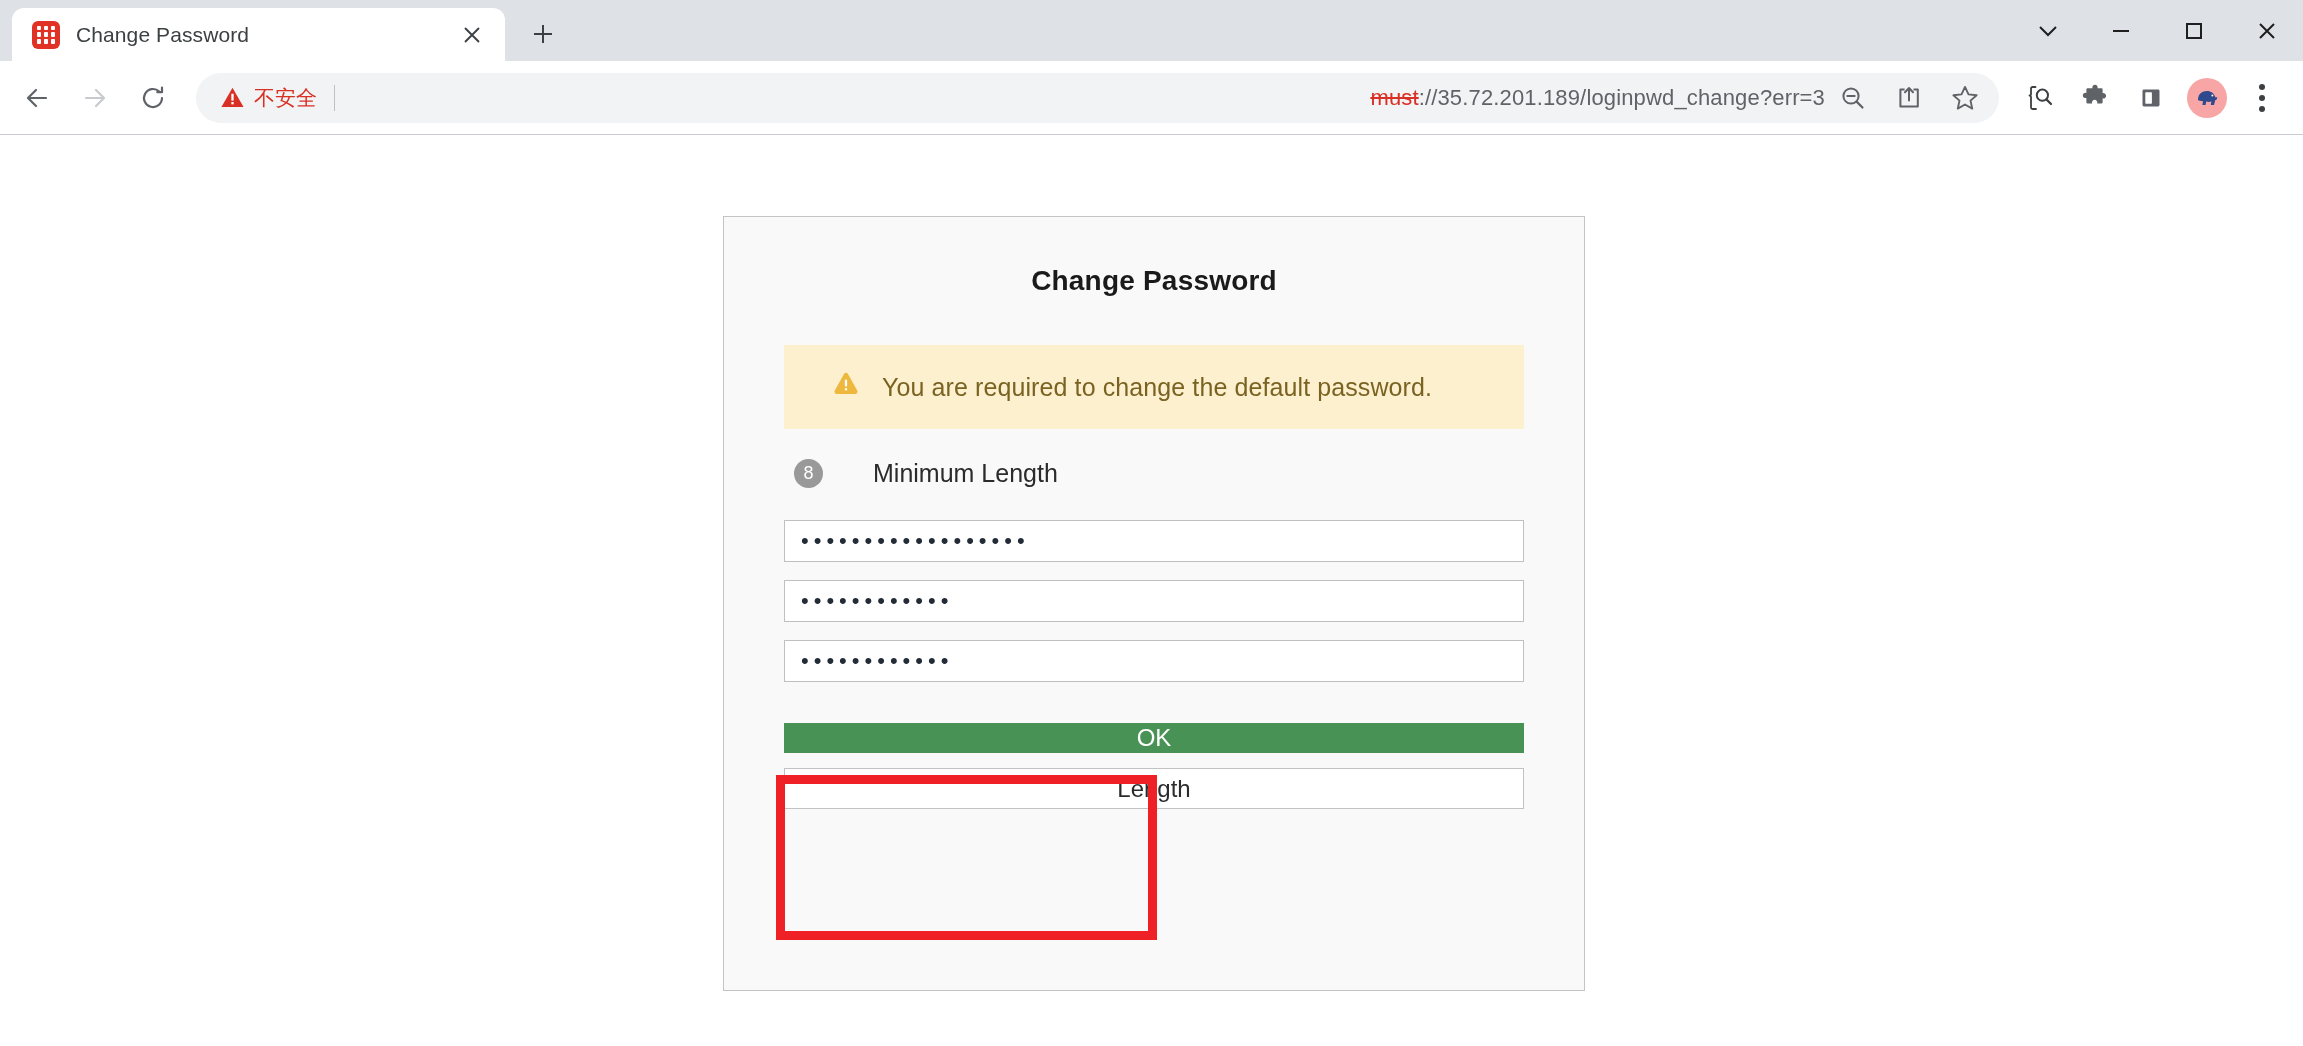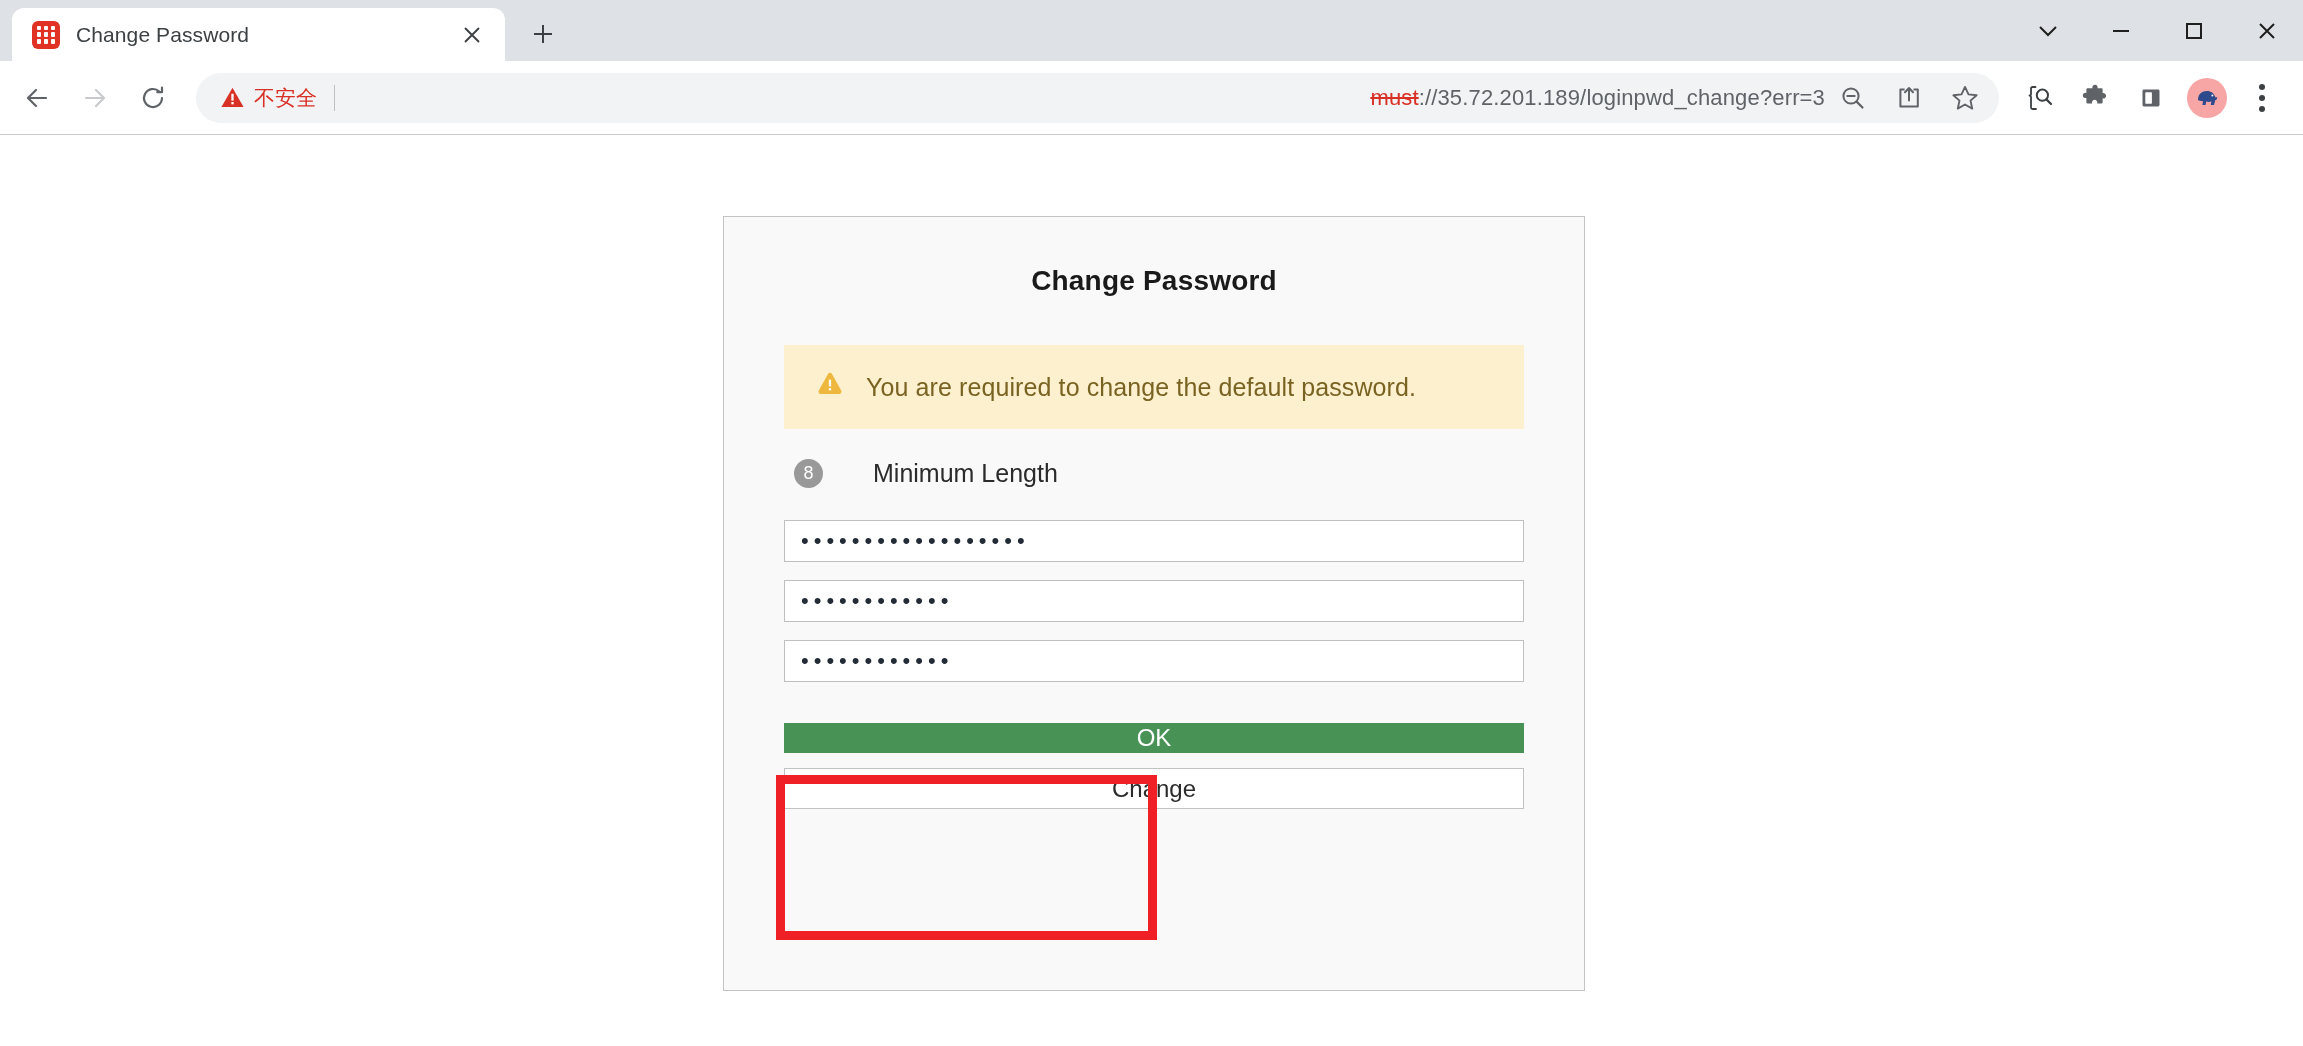--- a/index.html
+++ b/index.html
@@ -211,21 +211,21 @@
     letter-spacing: .2px;
   }
 
   .alert {
     margin-top: 48px;
     background: #fdf0ce;
     color: #7a6322;
     height: 84px;
     display: flex;
     align-items: center;
-    padding-left: 32px;
+    padding-left: 48px;
     gap: 22px;
     font-size: 25px;
   }
 
   .alert-text { letter-spacing: .1px; }
 
   .must-include {
     margin-top: 53px;
     font-size: 25px;
     color: #2b2b2b;
@@ -483,19 +483,19 @@
       </div>
 
       <div class="fields">
         <div class="pw-field">••••••••••••••••••</div>
         <div class="pw-field">••••••••••••</div>
         <div class="pw-field">••••••••••••</div>
       </div>
 
       <div class="btn-wrap">
         <button class="btn-ok">OK</button>
-        <button class="btn-logout">Change</button>
+        <button class="btn-logout">Length</button>
       </div>
     </div>
 
     <div class="annot-box"></div>
   </div>
 </div>
 
 </body></html>

